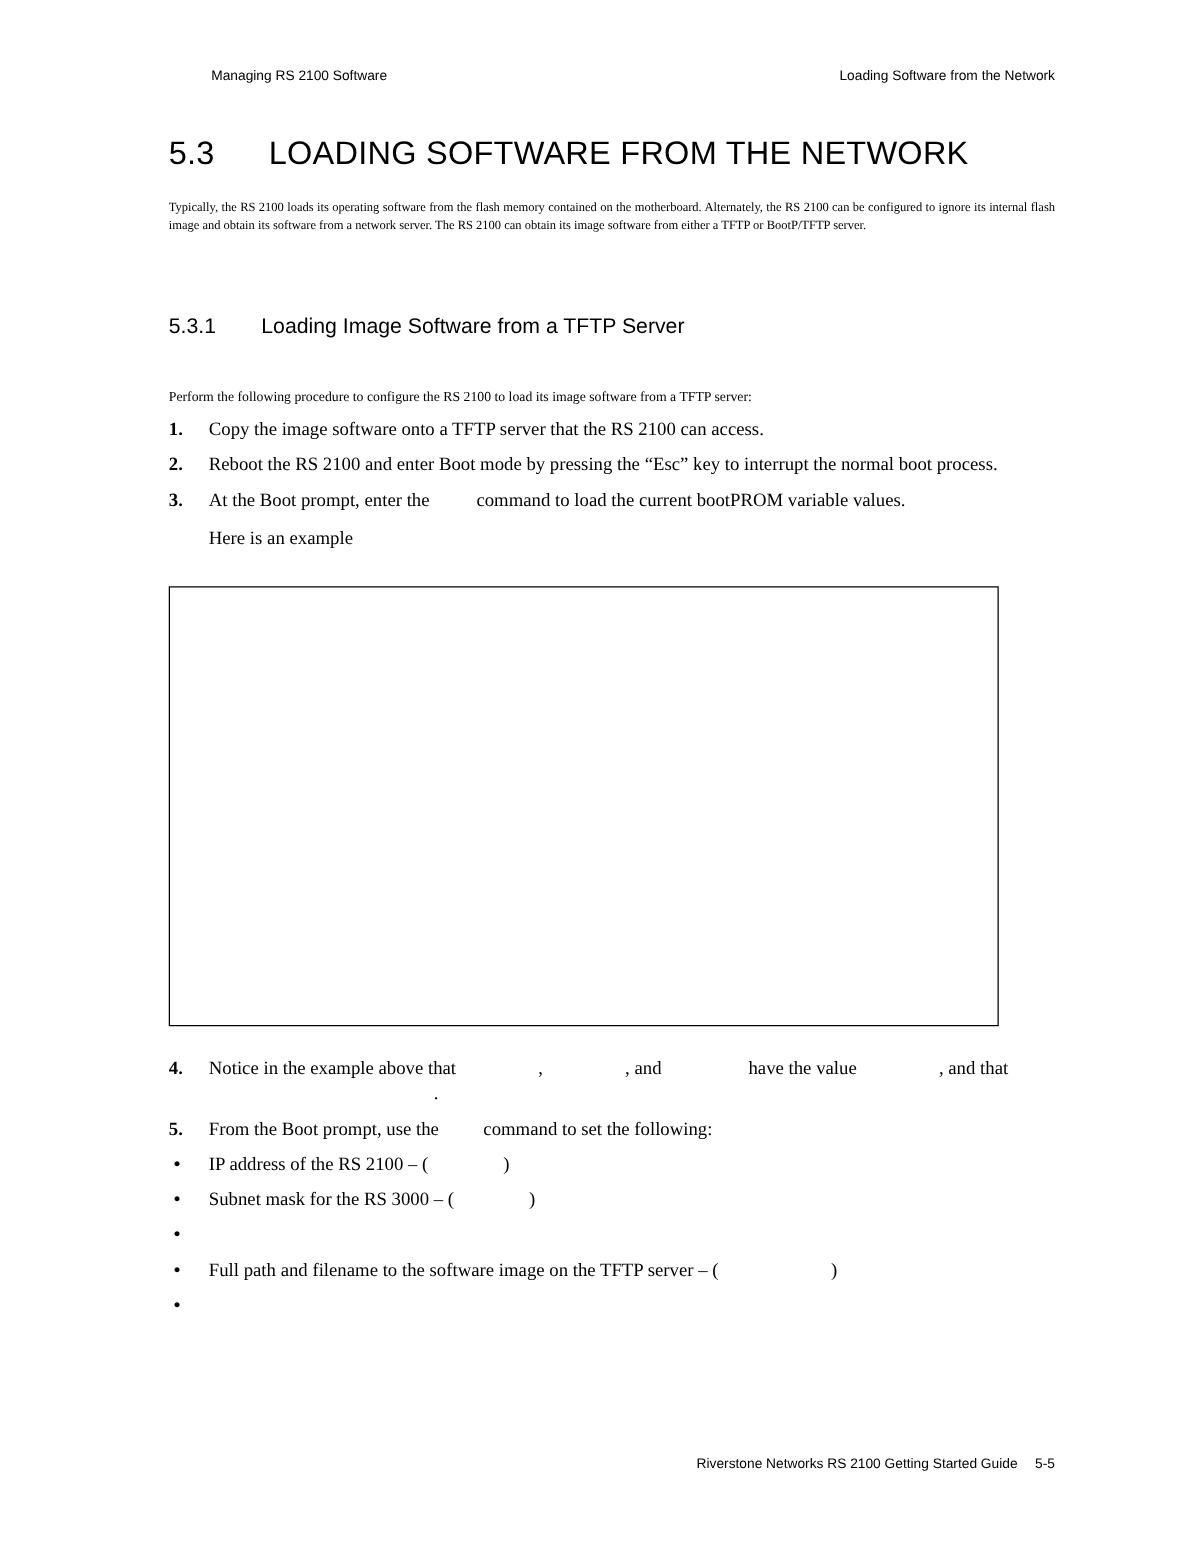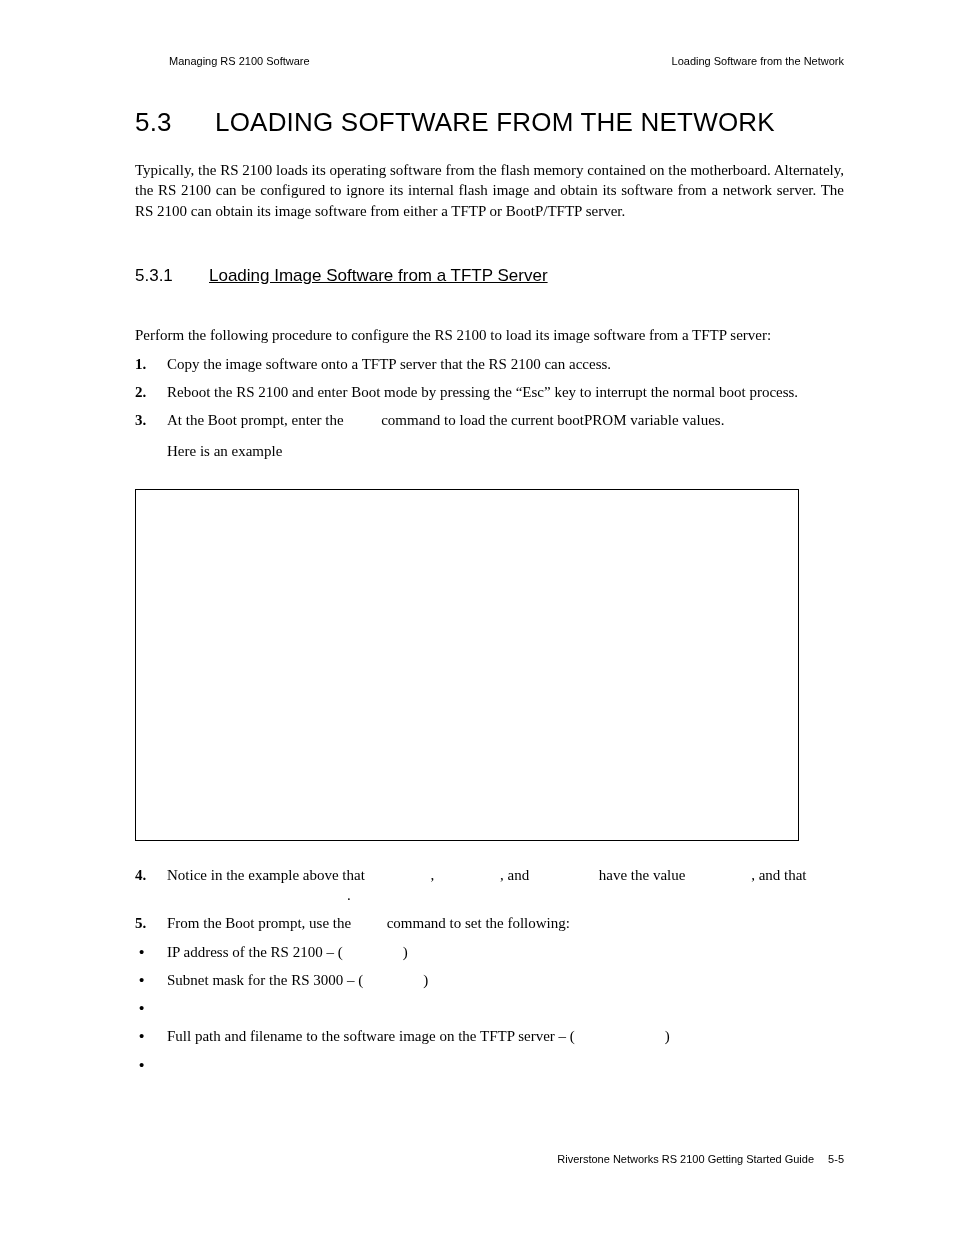--- a/index.html
+++ b/index.html
@@ -28,35 +28,34 @@
   }
   .h1 {
     font-family: Arial, Helvetica, sans-serif;
     font-size: 26px;
     font-weight: 400;
     margin: 3px 0 22px 0;
     letter-spacing: 0.2px;
   }
   .h1-num { display:inline-block; width: 80px; }
   .intro {
-    font-size: 15px;
+    font-size: 10px;
     line-height: 1.35;
-    margin-bottom: 45px;
+    margin-bottom: 64px;
     text-align: justify;
   }
   .h2 {
     font-family: Arial, Helvetica, sans-serif;
     font-size: 17px;
     font-weight: 400;
     margin: 0 0 28px 0;
-    text-decoration: underline;
   }
   .h2-num { display:inline-block; width: 74px; }
   .lead {
-    font-size: 15px;
+    font-size: 11px;
     margin-bottom: 10px;
     margin-top: 41px;
   }
   .olist {
     font-size: 15px;
     line-height: 1.35;
   }
   .olist-item {
     display: flex;
     margin-bottom: 8px;
@@ -81,21 +80,21 @@
   .bullet-dot {
     width: 32px;
     flex: 0 0 32px;
     text-align: left;
     padding-left: 4px;
     box-sizing: border-box;
     font-weight: bold;
   }
   .footer {
     position: absolute;
-    bottom: 70px;
+    bottom: 58px;
     right: 110px;
     font-family: Arial, Helvetica, sans-serif;
     font-size: 11px;
     text-align: center;
   }
   .gap { display:inline-block; }
 </style>
 </head>
 <body>
 

